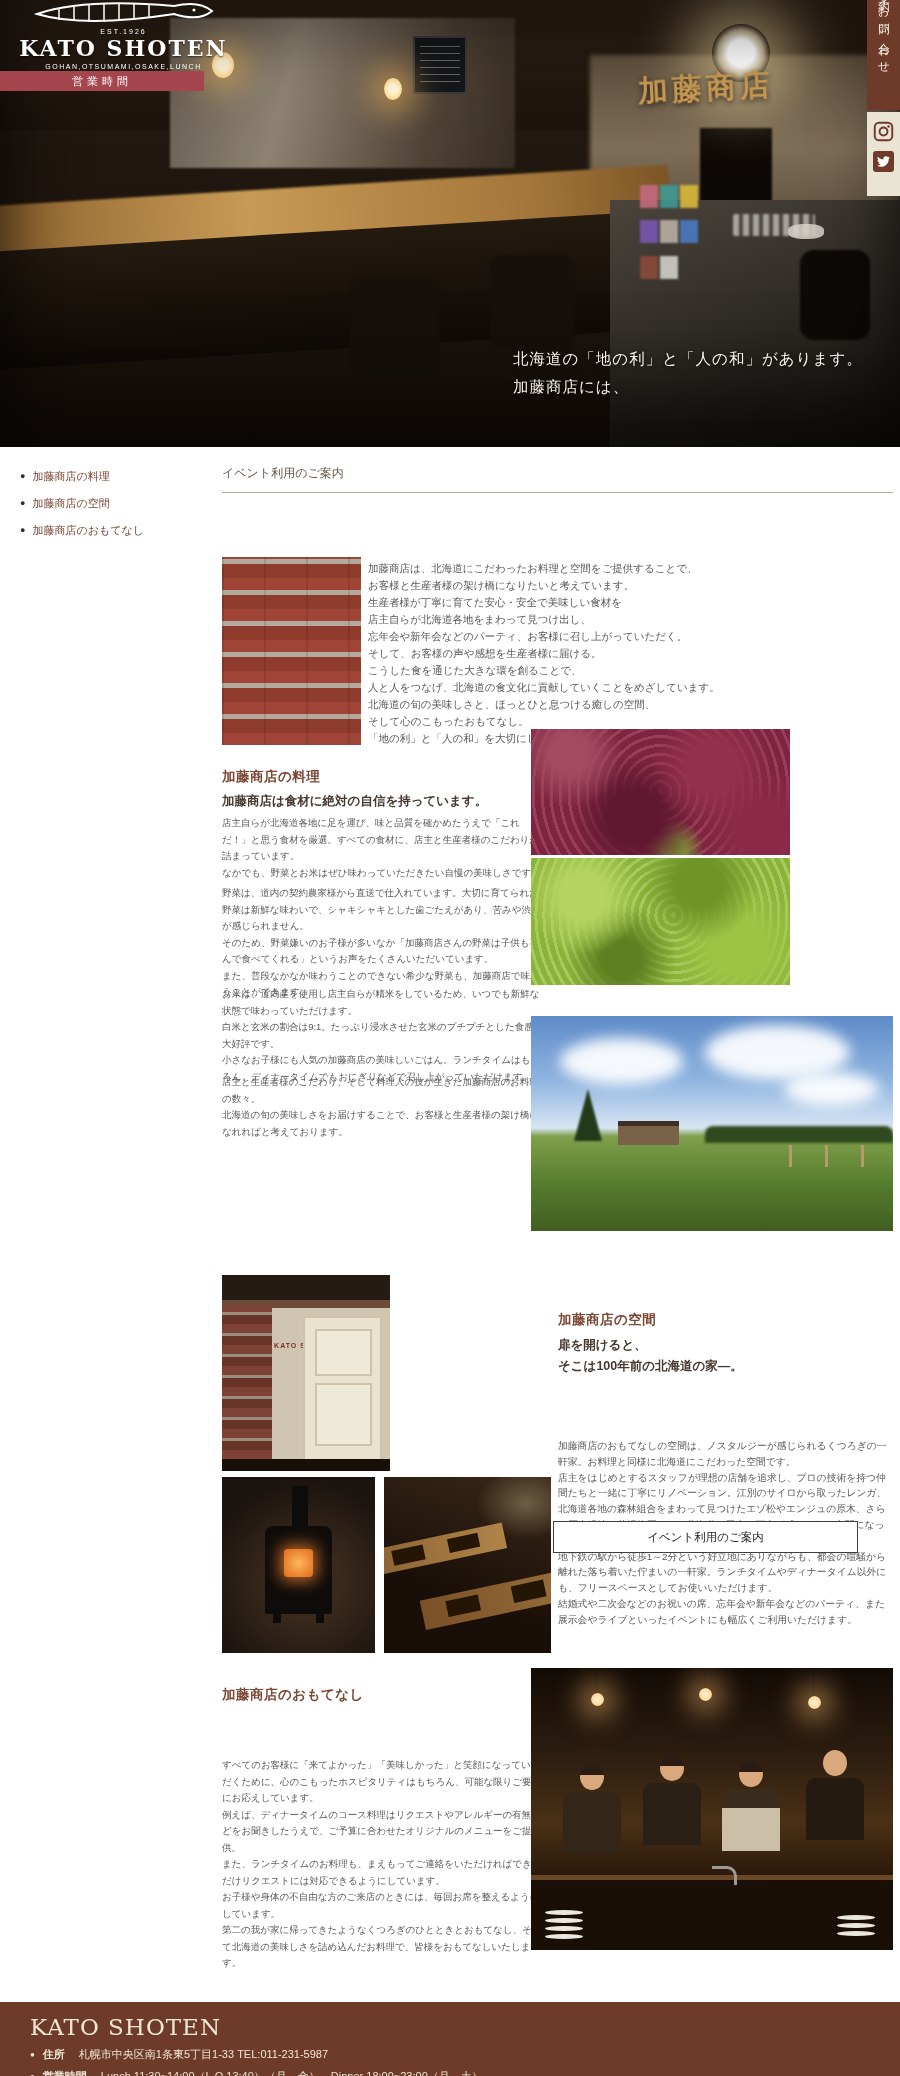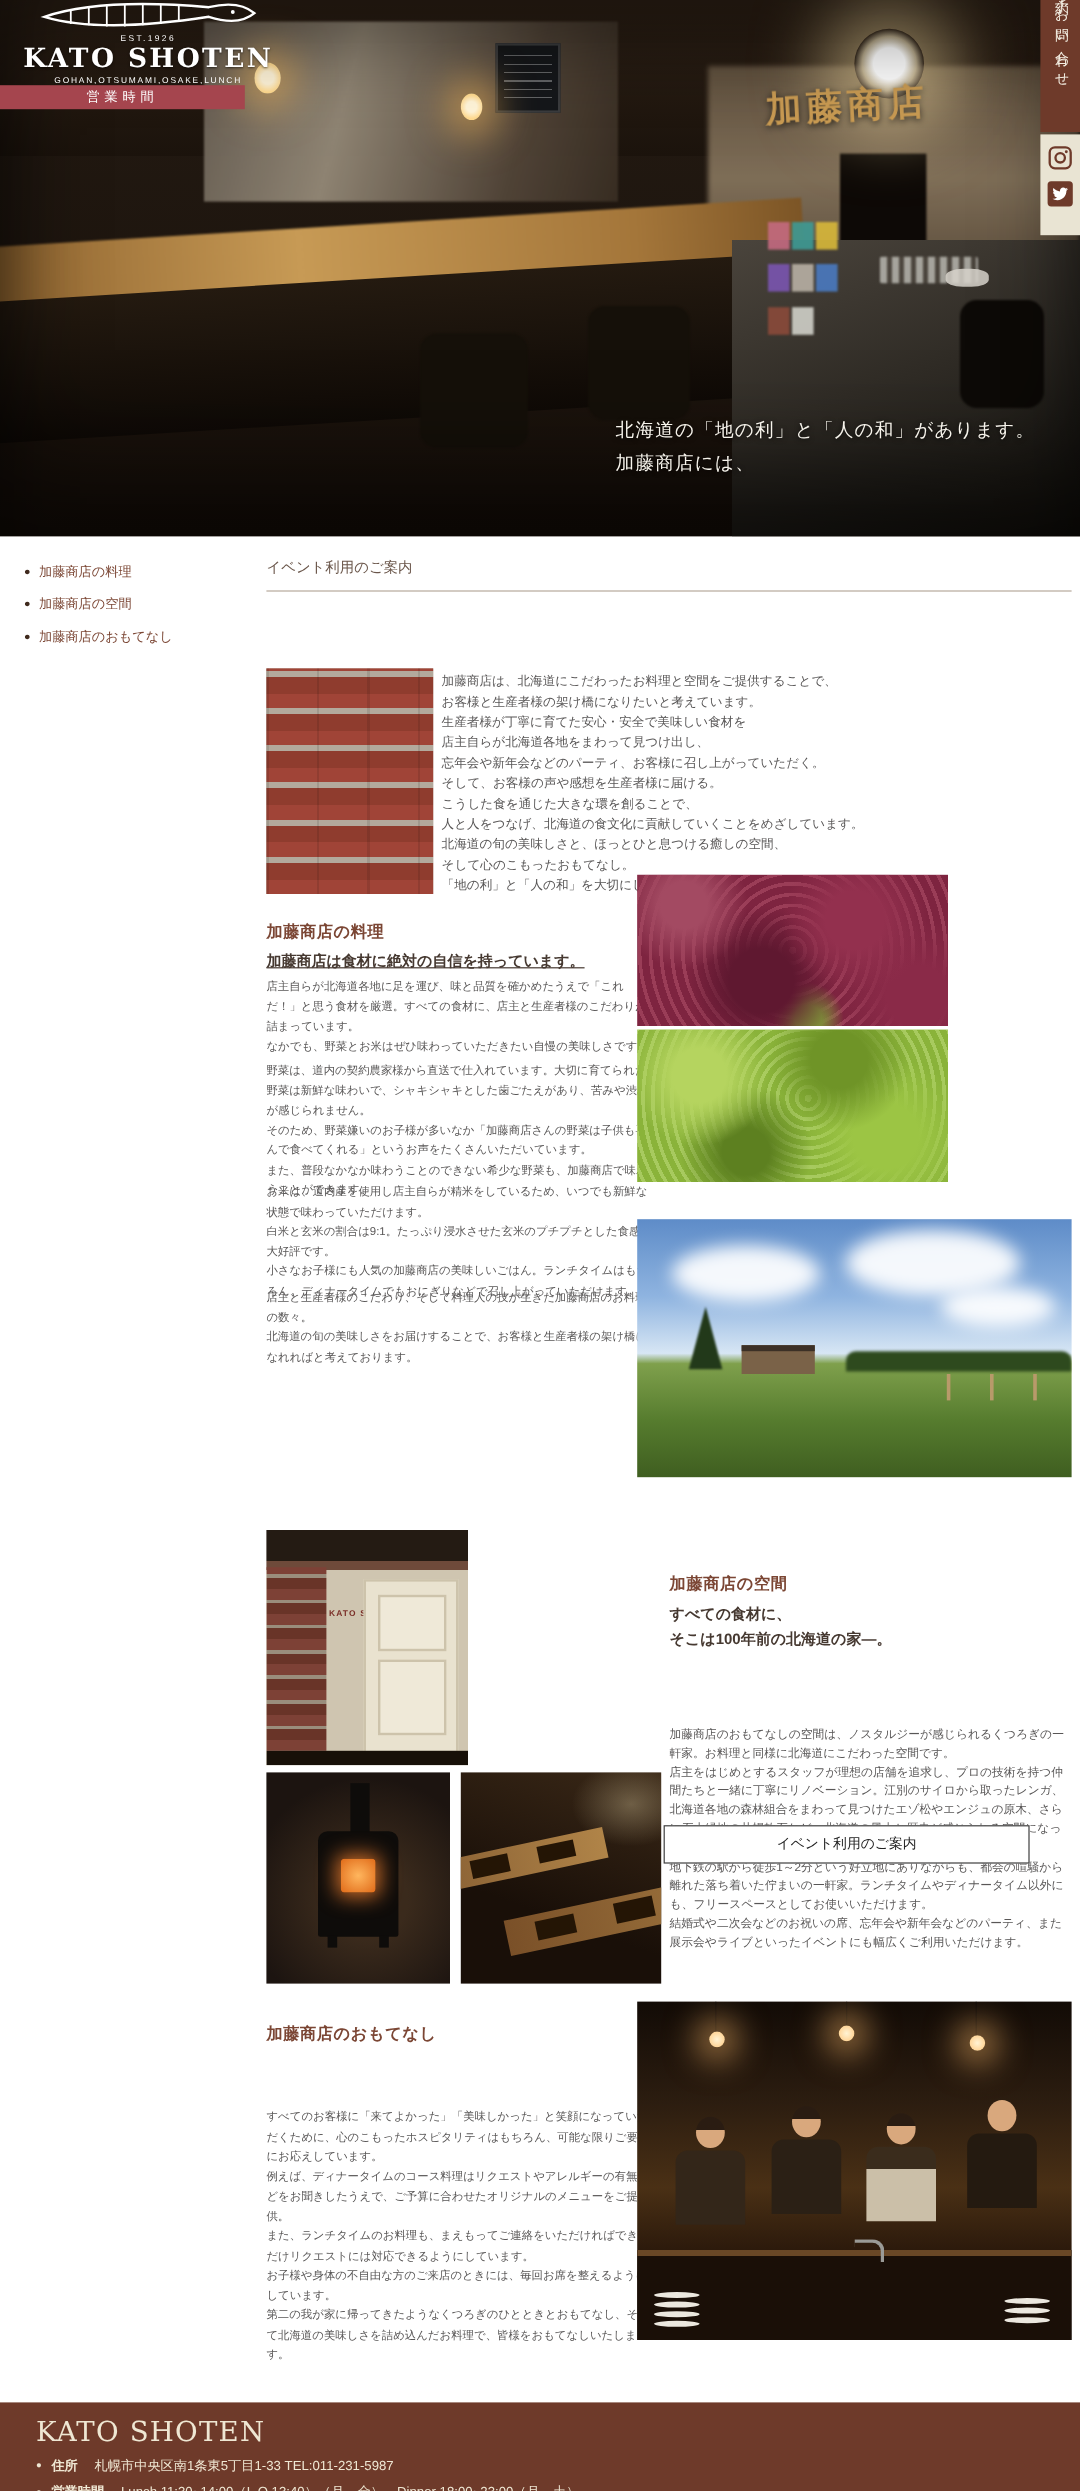--- a/index.html
+++ b/index.html
@@ -72,21 +72,21 @@
         padding-bottom:10px;border-bottom:1px solid #b7a99c;}
   .headline{left:222px;top:520px;width:671px;font-size:16px;font-weight:bold;color:#7b4030;letter-spacing:.5px;}
 
   .para{white-space:pre-line;color:#595757;}
   .kodawari-body{left:368px;top:560px;width:525px;font-size:10.5px;line-height:17px;}
 
   .sec-h{font-size:13.5px;font-weight:bold;color:#7b4634;letter-spacing:.5px;}
   .lead{font-size:12.5px;font-weight:bold;color:#463931;white-space:pre-line;line-height:21px;}
 
   .ryori-h{left:222px;top:768px;}
-  .ryori-lead{left:222px;top:791px;text-decoration:underline;}
+  .ryori-lead{left:222px;top:791px;}
   .ryori-p{width:322px;font-size:9.5px;line-height:16.5px;}
   .ryori-p1{left:222px;top:815px;}
   .ryori-p2{left:222px;top:885px;}
   .ryori-p3{left:222px;top:986px;}
   .ryori-p4{left:222px;top:1074px;}
 
   .kukan-h{left:558px;top:1311px;}
   .kukan-lead{left:558px;top:1335px;}
   .kukan-body{left:558px;top:1438px;width:335px;font-size:9.8px;line-height:15.8px;}
   .event-btn{left:553px;top:1521px;width:303px;height:30px;border:1px solid #3f3f3f;background:#fff;
@@ -329,21 +329,21 @@
         <div class="mat" style="left:20%;top:20%;width:22%;height:55%;"></div>
         <div class="mat" style="left:60%;top:18%;width:22%;height:55%;"></div>
       </div>
     <div class="tbl tbl2">
         <div class="mat" style="left:15%;top:20%;width:20%;height:55%;"></div>
         <div class="mat" style="left:55%;top:18%;width:20%;height:55%;"></div>
       </div>
   </div>
 
   <h2 class="abs sec-h kukan-h" style="margin:0;">加藤商店の空間</h2>
-  <p class="abs lead kukan-lead" style="margin:0;">すべての食材に、
+  <p class="abs lead kukan-lead" style="margin:0;">扉を開けると、
 そこは100年前の北海道の家―。</p>
   <p class="abs para kukan-body" style="margin:0;">加藤商店のおもてなしの空間は、ノスタルジーが感じられるくつろぎの一軒家。お料理と同様に北海道にこだわった空間です。
 店主をはじめとするスタッフが理想の店舗を追求し、プロの技術を持つ仲間たちと一緒に丁寧にリノベーション。江別のサイロから取ったレンガ、北海道各地の森林組合をまわって見つけたエゾ松やエンジュの原木、さらに石山緑地の札幌軟石など、北海道の風土と歴史が感じられる空間になっています。
 地下鉄の駅から徒歩1～2分という好立地にありながらも、都会の喧騒から離れた落ち着いた佇まいの一軒家。ランチタイムやディナータイム以外にも、フリースペースとしてお使いいただけます。
 結婚式や二次会などのお祝いの席、忘年会や新年会などのパーティ、また展示会やライブといったイベントにも幅広くご利用いただけます。</p>
   <div class="abs event-btn">イベント利用のご案内</div>
 
   <h2 class="abs sec-h omo-h" style="margin:0;">加藤商店のおもてなし</h2>
   <p class="abs para omo-body" style="margin:0;">すべてのお客様に「来てよかった」「美味しかった」と笑顔になっていただくために、心のこもったホスピタリティはもちろん、可能な限りご要望にお応えしています。
 例えば、ディナータイムのコース料理はリクエストやアレルギーの有無などをお聞きしたうえで、ご予算に合わせたオリジナルのメニューをご提供。

